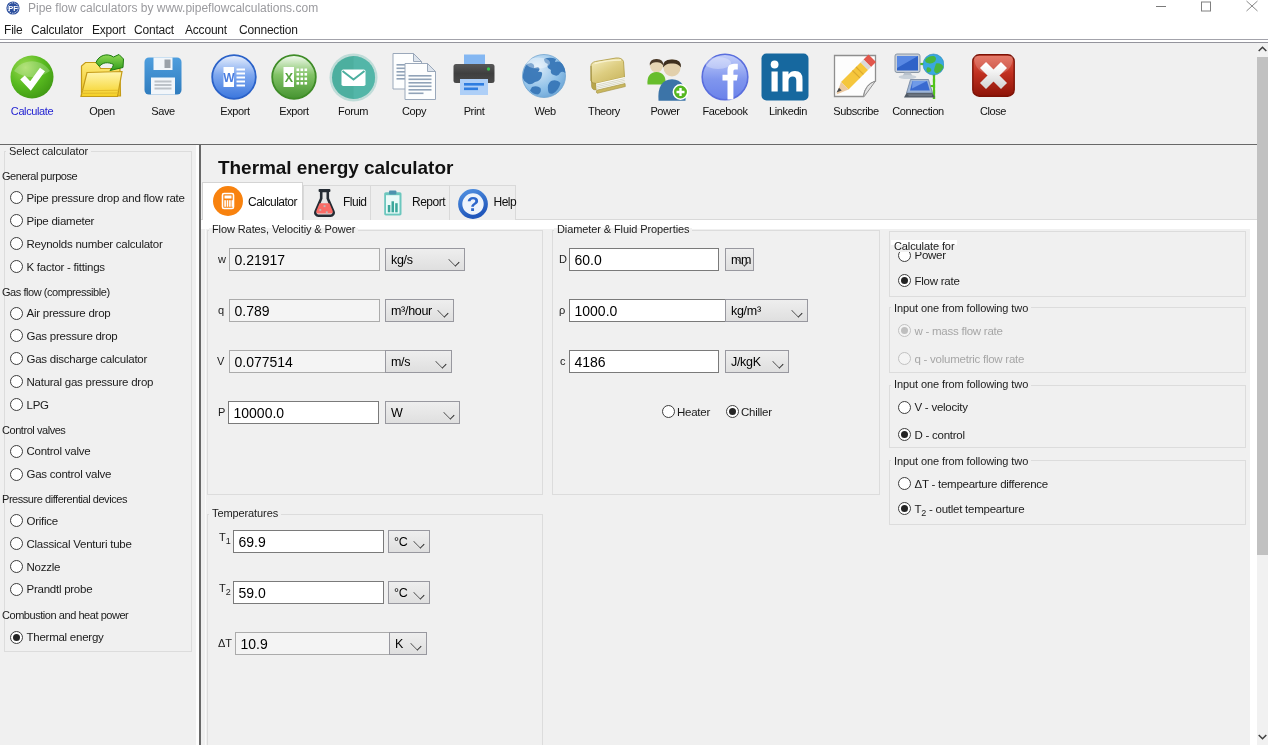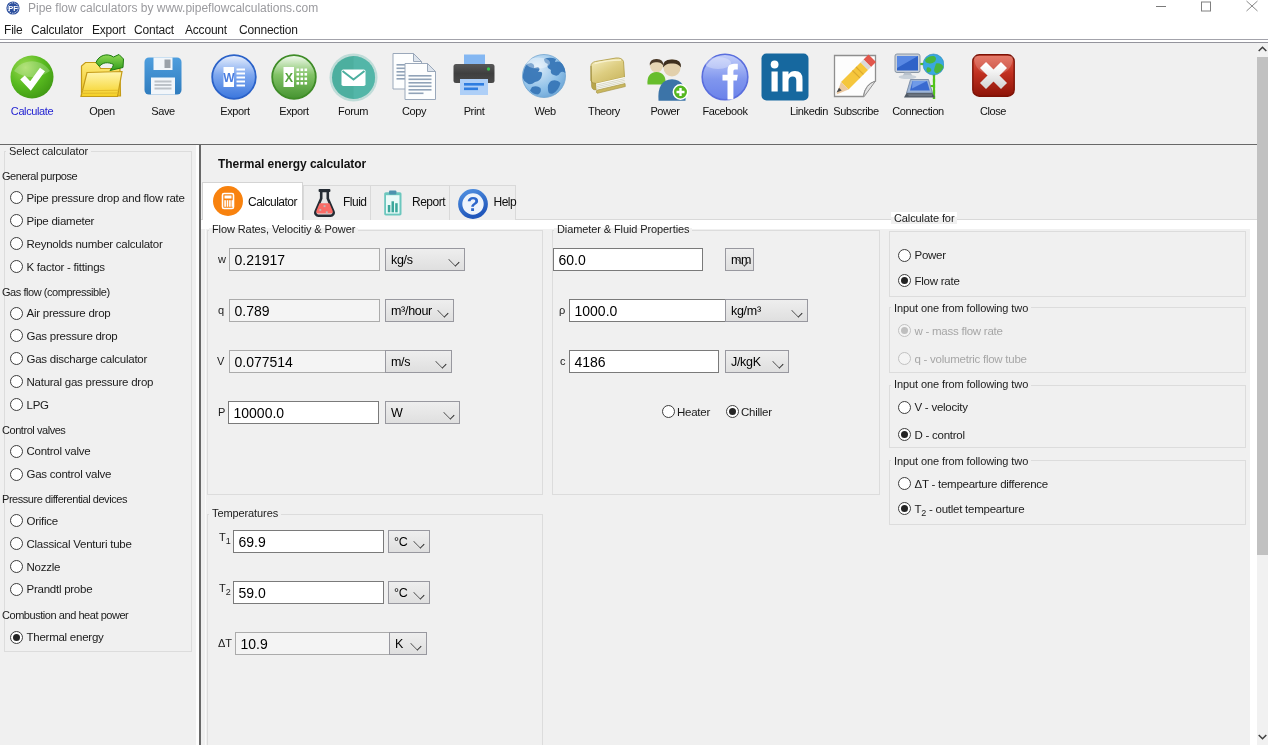--- a/index.html
+++ b/index.html
@@ -28,21 +28,21 @@
 .sradio { position:absolute; left:10px; height:14px; }
 .rrow { position:absolute; height:14px; }
 .radio { position:absolute; left:0; top:0.5px; width:13px; height:13px; border-radius:50%; border:1px solid #3e3e3e; background:#fff; }
 .radio.sel:after { content:""; position:absolute; left:2px; top:2px; width:7px; height:7px; border-radius:50%; background:#242424; }
 .radio.dis { border-color:#c1c1c1; background:#f4f4f4; }
 .radio.dis.sel:after { background:#bfbfbf; }
 .rlabel { position:absolute; left:16.5px; top:0.2px; line-height:14px; font-size:11.5px; color:#1b1b1b; letter-spacing:-0.25px; white-space:nowrap; }
 .rlabel.dis { color:#a6a6a6; }
 
 #mainpanel { left:200px; top:144.5px; width:1058px; height:600.5px; background:#f0f0f0; }
-#heading { left:218px; top:157px; font-size:12px; font-weight:bold; color:#111; letter-spacing:-0.05px; }
+#heading { left:218px; top:157px; font-size:19px; font-weight:bold; color:#111; letter-spacing:-0.05px; }
 
 .tab { position:absolute; top:185px; height:35px; background:#eeeeee; border:1px solid #d9d9d9; border-bottom:none; }
 .tab.active { top:182px; height:38px; background:#ffffff; border-color:#d4d4d4; z-index:3; }
 #tabline { left:201px; top:219px; width:1056px; height:1px; background:#d9d9d9; }
 .tabtxt { position:absolute; font-size:12px; color:#0f0f0f; letter-spacing:-0.5px; }
 
 #whiteband { left:201px; top:220px; width:1049px; height:9px; background:#ffffff; z-index:2; }
 #whitesliver { left:1250px; top:220px; width:7px; height:525px; background:#ffffff; }
 
 .tbox { position:absolute; height:23px; background:#ffffff; border:1px solid #7a7a7a; font-size:14px; color:#000; padding:3px 0 0 4.5px; letter-spacing:0; }
@@ -333,21 +333,21 @@
 <div class="abs tlab" style="left:118px">Save</div>
 <div class="abs tlab" style="left:190px">Export</div>
 <div class="abs tlab" style="left:249px">Export</div>
 <div class="abs tlab" style="left:308px">Forum</div>
 <div class="abs tlab" style="left:369px">Copy</div>
 <div class="abs tlab" style="left:429px">Print</div>
 <div class="abs tlab" style="left:500px">Web</div>
 <div class="abs tlab" style="left:559px">Theory</div>
 <div class="abs tlab" style="left:620px">Power</div>
 <div class="abs tlab" style="left:680px">Facebook</div>
-<div class="abs tlab" style="left:764px">Linkedin</div>
+<div class="abs tlab" style="left:743px">Linkedin</div>
 <div class="abs tlab" style="left:811px">Subscribe</div>
 <div class="abs tlab" style="left:873px">Connection</div>
 <div class="abs tlab" style="left:948px">Close</div>
 
 <div class="abs" style="left:196px;top:143.5px;width:3px;height:601.5px;background:#fdfdfd;z-index:2"></div>
 <div class="abs" id="mainline"></div>
 <div class="abs" style="left:199px;top:144.5px;width:1.5px;height:600.5px;background:#686868;z-index:2"></div>
 <div class="abs" style="left:205px;top:229px;width:1px;height:516px;background:#fafafa;z-index:1"></div>
 
 <div class="abs" id="sidebar"></div>
@@ -475,21 +475,21 @@
 </svg>
 <div class="abs tabtxt" style="left:493.5px;top:195px;z-index:4">Help</div>
 
 <div class="abs groupbox" style="left:207px;top:230px;width:336px;height:265px"></div>
 <div class="abs grouplabel" style="left:209px;top:223px;background:linear-gradient(#fff 0 5px,#f0f0f0 5px)">Flow Rates, Velocitiy &amp; Power</div>
 <div class="abs groupbox" style="left:552px;top:230px;width:328px;height:265px"></div>
 <div class="abs grouplabel" style="left:554px;top:223px;background:linear-gradient(#fff 0 5px,#f0f0f0 5px)">Diameter &amp; Fluid Properties</div>
 <div class="abs groupbox" style="left:207px;top:514px;width:336px;height:240px"></div>
 <div class="abs grouplabel" style="left:209px;top:507px">Temperatures</div>
 <div class="abs groupbox" style="left:889px;top:231px;width:357px;height:66px"></div>
-<div class="abs grouplabel" style="left:891px;top:212px;background:linear-gradient(#fff 0 5px,#f0f0f0 5px)">Calculate for</div>
+<div class="abs grouplabel" style="left:891px;top:240px;background:linear-gradient(#fff 0 5px,#f0f0f0 5px)">Calculate for</div>
 <div class="abs groupbox" style="left:889px;top:306.8px;width:357px;height:66.2px"></div>
 <div class="abs grouplabel" style="left:891px;top:301.5px">Input one from following two</div>
 <div class="abs groupbox" style="left:889px;top:385px;width:357px;height:63px"></div>
 <div class="abs grouplabel" style="left:891px;top:378px">Input one from following two</div>
 <div class="abs groupbox" style="left:889px;top:460px;width:357px;height:64.5px"></div>
 <div class="abs grouplabel" style="left:891px;top:455px">Input one from following two</div>
 
 <div class="abs flabel" style="left:218px;top:253px">w</div>
 <div class="abs tbox ro" style="left:229px;top:248px;width:151px">0.21917</div>
 <div class="abs combo" style="left:385px;top:248px;width:80px">kg/s</div>
@@ -497,21 +497,21 @@
 <div class="abs tbox ro" style="left:229px;top:299px;width:151px">0.789</div>
 <div class="abs combo" style="left:385px;top:299px;width:69px">m³/hour</div>
 <div class="abs flabel" style="left:217px;top:355px">V</div>
 <div class="abs tbox ro" style="left:229px;top:350px;width:175px">0.077514</div>
 <div class="abs combo" style="left:385px;top:350px;width:67px">m/s</div>
 <div class="abs flabel" style="left:218px;top:406px">P</div>
 <div class="abs tbox" style="left:228px;top:401px;width:151px">10000.0</div>
 <div class="abs combo" style="left:385px;top:401px;width:75px">W</div>
 
 <div class="abs flabel" style="left:559px;top:253px">D</div>
-<div class="abs tbox" style="left:553px;top:248px;width:150px">60.0</div>
+<div class="abs tbox" style="left:569px;top:248px;width:150px">60.0</div>
 <div class="abs combo" style="left:725px;top:248px;width:29px">mm</div>
 <div class="abs flabel" style="left:559px;top:304px">ρ</div>
 <div class="abs tbox" style="left:569px;top:299px;width:158px">1000.0</div>
 <div class="abs combo" style="left:725px;top:299px;width:83px">kg/m³</div>
 <div class="abs flabel" style="left:560px;top:355px">c</div>
 <div class="abs tbox" style="left:569px;top:350px;width:150px">4186</div>
 <div class="abs combo" style="left:725px;top:350px;width:64px">J/kgK</div>
 <div class="abs rrow" style="left:661.5px;top:404.5px">
     <span class="radio"></span>
     <span class="rlabel" style="left:15.5px">Heater</span>
@@ -538,21 +538,21 @@
 <div class="abs rrow" style="left:898px;top:273.6px">
     <span class="radio sel"></span>
     <span class="rlabel">Flow rate</span>
   </div>
 <div class="abs rrow" style="left:898px;top:323.9px">
     <span class="radio dis sel"></span>
     <span class="rlabel dis">w - mass flow rate</span>
   </div>
 <div class="abs rrow" style="left:898px;top:351.6px">
     <span class="radio dis"></span>
-    <span class="rlabel dis">q - volumetric flow tube</span>
+    <span class="rlabel dis">q - volumetric flow rate</span>
   </div>
 <div class="abs rrow" style="left:898px;top:400.3px">
     <span class="radio"></span>
     <span class="rlabel">V - velocity</span>
   </div>
 <div class="abs rrow" style="left:898px;top:427.4px">
     <span class="radio sel"></span>
     <span class="rlabel">D - control</span>
   </div>
 <div class="abs rrow" style="left:898px;top:476.9px">

